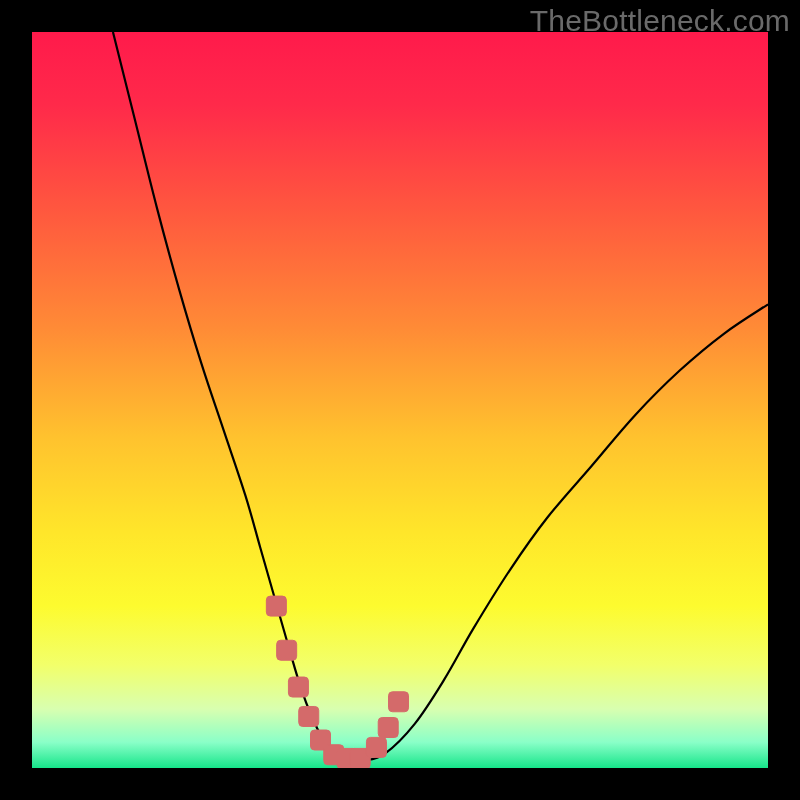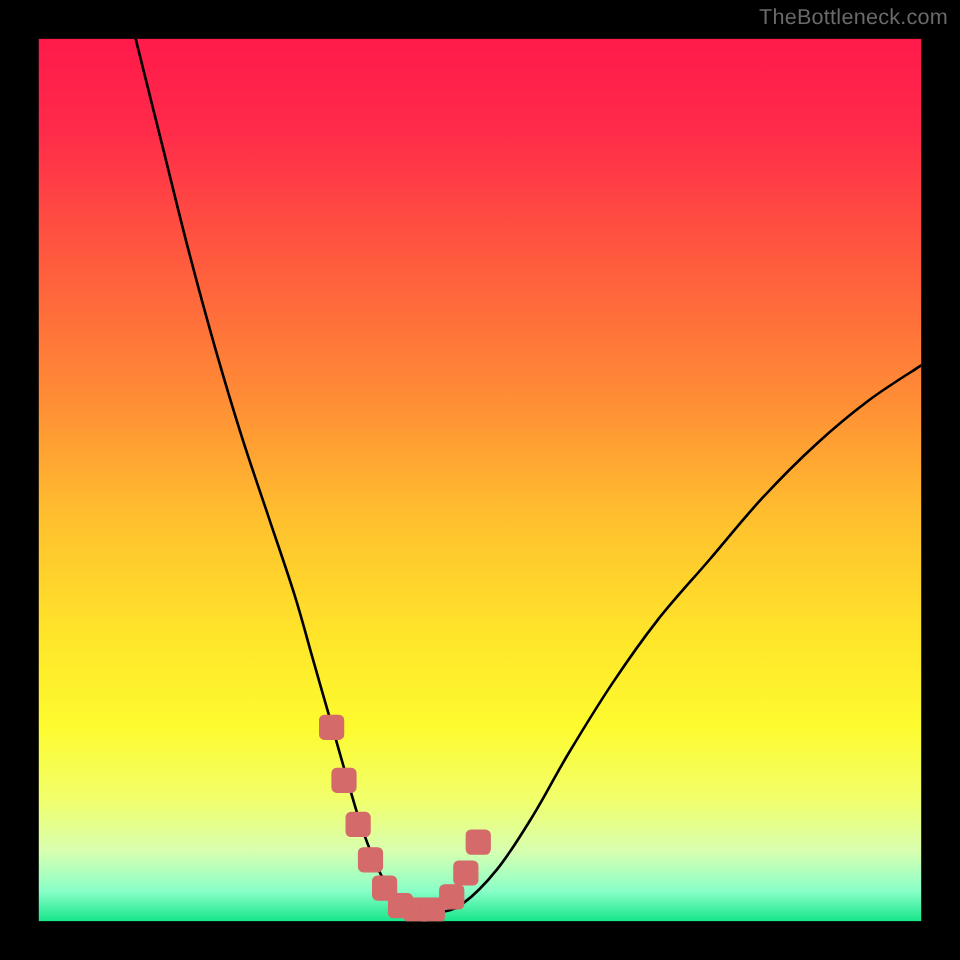--- a/index.html
+++ b/index.html
@@ -22,21 +22,21 @@
     top: 32px;
     width: 736px;
     height: 736px;
     overflow: hidden;
   }
   .watermark {
     position: absolute;
     top: 4px;
     right: 10px;
     color: #6a6a6a;
-    font-size: 18px;
+    font-size: 30px;
     font-weight: 500;
     letter-spacing: 0.2px;
     font-family: Arial, Helvetica, sans-serif;
   }
   svg { display: block; }
 </style>
 </head>
 <body>
 
 <div class="frame">

